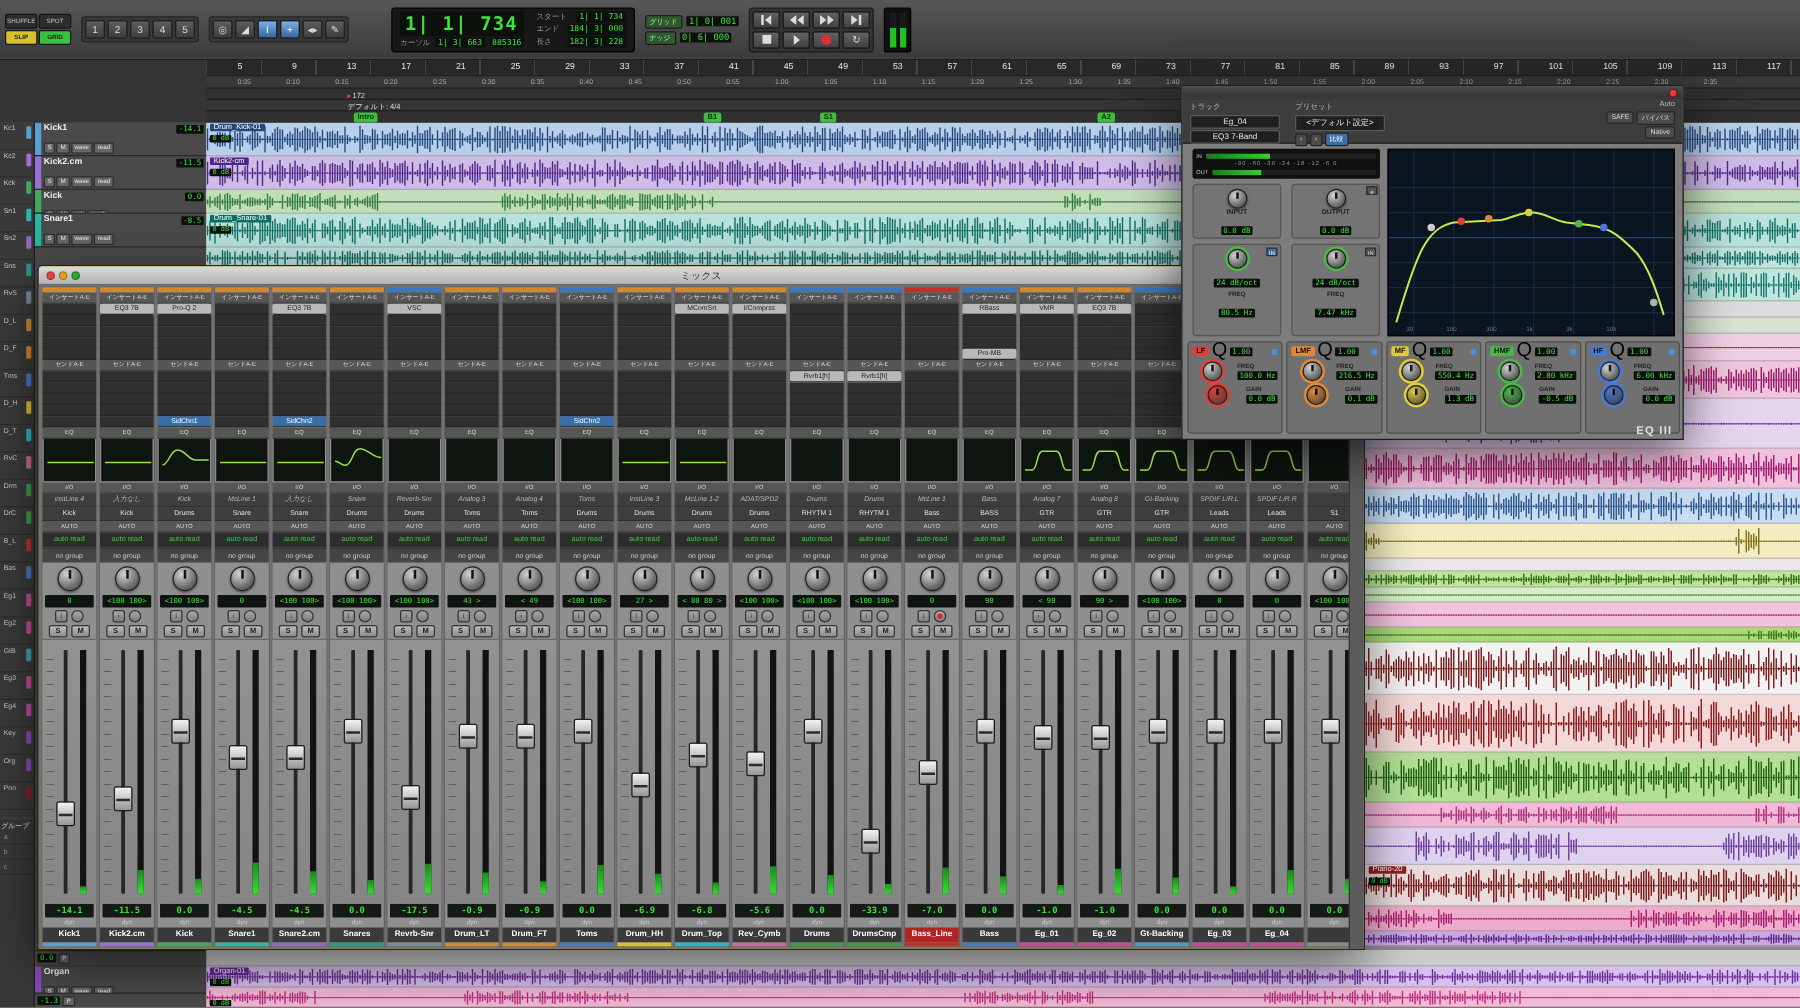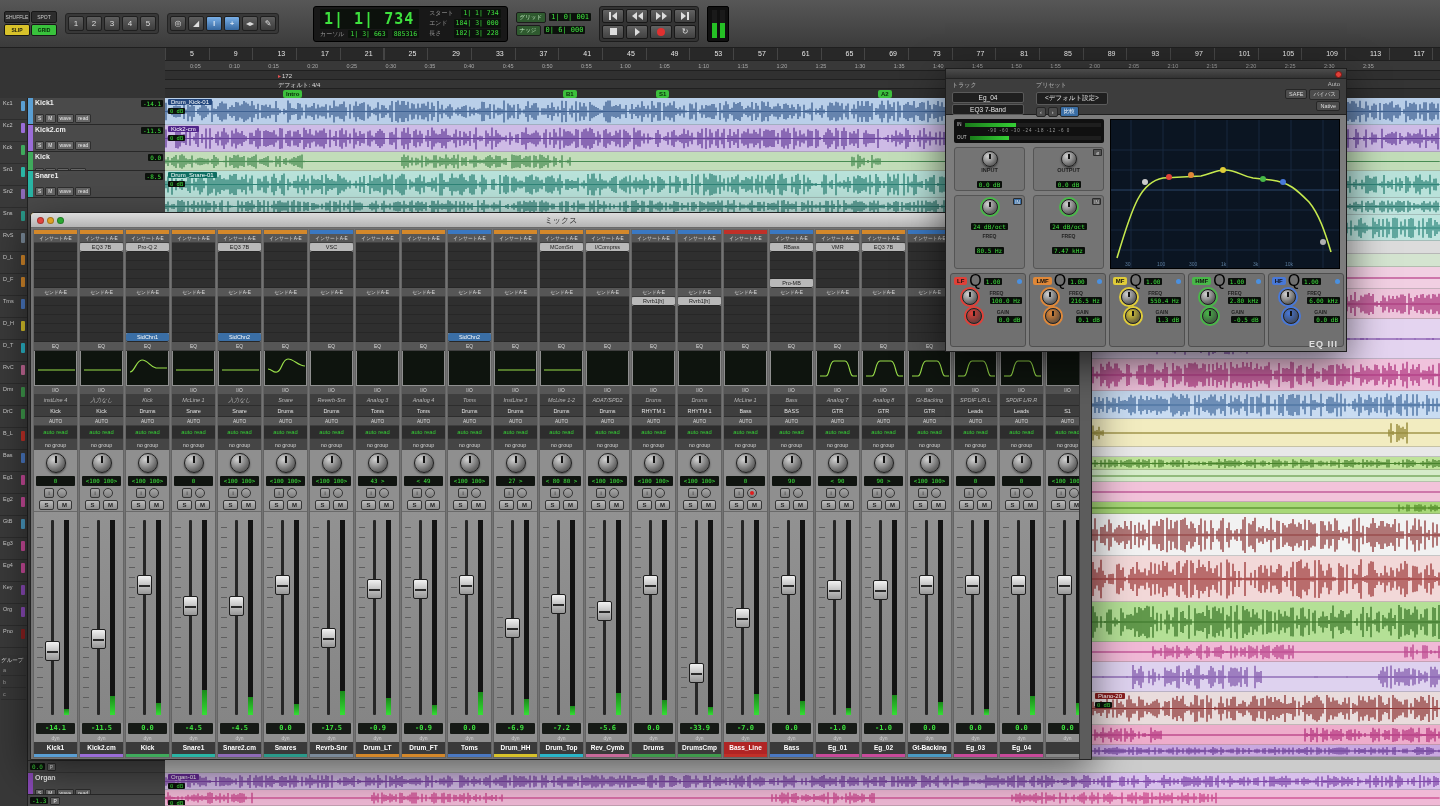--- a/index.html
+++ b/index.html
@@ -1167,21 +1167,21 @@
             <span class="bt">S</span>
             <span class="bt">M</span>
           </div>
           <div class="fader-zone">
             <div class="f-slot"></div>
             <div class="f-handle" style="top: 39.02%;"></div>
             <div class="f-meter">
               <div class="f-green" style="height: 9px;"></div>
             </div>
           </div>
-          <div class="vol-lcd lcd">-7.2</div>
+          <div class="vol-lcd lcd">-6.8</div>
           <div class="dyn">dyn</div>
           <div class="s-name">Drum_Top</div>
           <div class="s-color" style="background: rgb(42, 181, 200);"></div>
         </div>
         <div class="strip">
           <div class="s-top" style="background: rgb(212, 136, 42);"></div>
           <div class="s-lbl">インサートA-E</div>
           <div class="slot l">I/Comprss</div>
           <div class="slot"></div>
           <div class="slot"></div>

